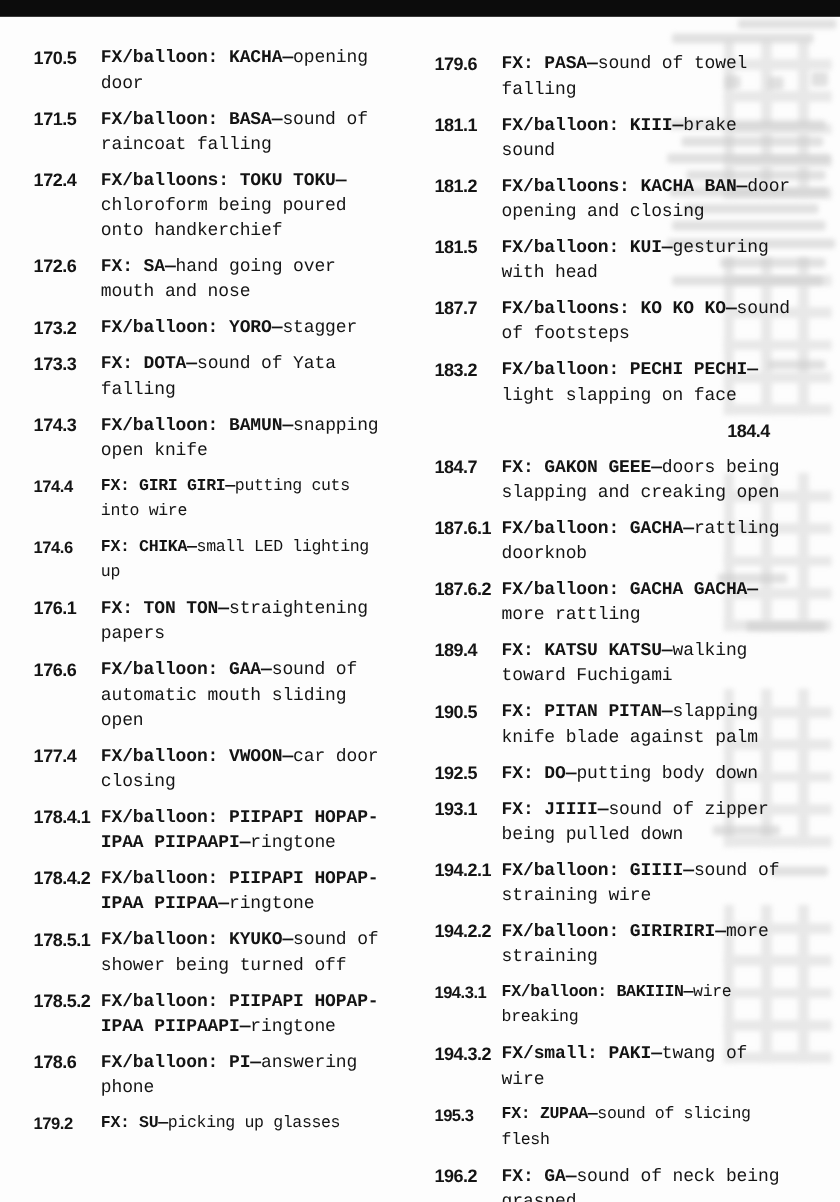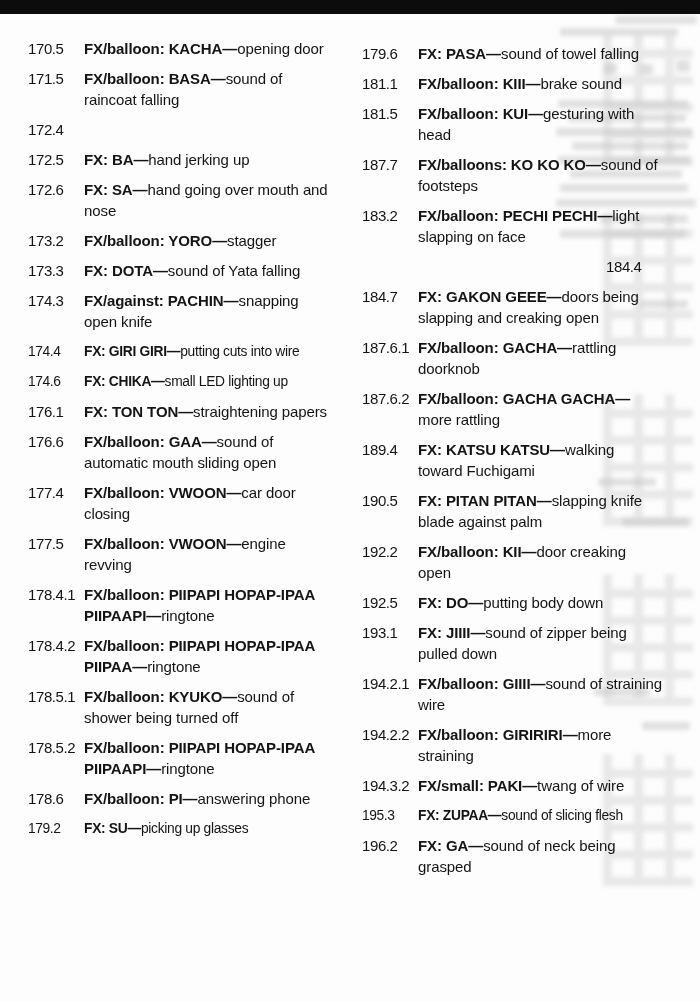--- a/index.html
+++ b/index.html
@@ -37,22 +37,22 @@
   }
   .col { width: 306px; display: flex; flex-direction: column; }
   .col.right { margin-left: 22px; margin-top: 5px; align-items: flex-end; }
   .entry {
     display: flex; align-items: flex-start;
     margin-bottom: 9px;
     font-size: 15px; line-height: 21px;
     letter-spacing: -0.1px;
   }
   .entry.condensed { font-size: 13.8px; letter-spacing: -0.3px; }
-  .ref { flex: 0 0 56px; font-weight: 400; letter-spacing: -0.4px; }
-  .txt { width: 244px; }
+  .ref { flex: 0 0 56px; font-weight: 700; letter-spacing: -0.4px; }
+  .txt { width: 244px; font-family: Liberation Mono, monospace; }
   .fx { font-weight: 700; }
 </style>
 </head>
 <body>
 
 <div class="topbar"></div>
 
 <div class="wm">
   <div class="wm-char"></div>
   <div class="wm-char"></div>
@@ -87,40 +87,37 @@
       <div class="entry">
         <span class="ref">170.5</span>
         <span class="txt"><b class="fx">FX/balloon: KACHA—</b><span class="desc">opening door</span></span>
       </div>
       <div class="entry">
         <span class="ref">171.5</span>
         <span class="txt"><b class="fx">FX/balloon: BASA—</b><span class="desc">sound of raincoat falling</span></span>
       </div>
       <div class="entry">
         <span class="ref">172.4</span>
-      </div>
-      <div class="entry">
-        <span class="ref">172.5</span>
-        <span class="txt"><b class="fx">FX: BA—</b><span class="desc">hand jerking up</span></span>
+        <span class="txt"><b class="fx">FX/balloons: TOKU TOKU—</b><span class="desc">chloroform being poured onto handkerchief</span></span>
       </div>
       <div class="entry">
         <span class="ref">172.6</span>
         <span class="txt"><b class="fx">FX: SA—</b><span class="desc">hand going over mouth and nose</span></span>
       </div>
       <div class="entry">
         <span class="ref">173.2</span>
         <span class="txt"><b class="fx">FX/balloon: YORO—</b><span class="desc">stagger</span></span>
       </div>
       <div class="entry">
         <span class="ref">173.3</span>
         <span class="txt"><b class="fx">FX: DOTA—</b><span class="desc">sound of Yata falling</span></span>
       </div>
       <div class="entry">
         <span class="ref">174.3</span>
-        <span class="txt"><b class="fx">FX/against: PACHIN—</b><span class="desc">snapping open knife</span></span>
+        <span class="txt"><b class="fx">FX/balloon: BAMUN—</b><span class="desc">snapping open knife</span></span>
       </div>
       <div class="entry condensed">
         <span class="ref">174.4</span>
         <span class="txt"><b class="fx">FX: GIRI GIRI—</b><span class="desc">putting cuts into wire</span></span>
       </div>
       <div class="entry condensed">
         <span class="ref">174.6</span>
         <span class="txt"><b class="fx">FX: CHIKA—</b><span class="desc">small LED lighting up</span></span>
       </div>
       <div class="entry">
@@ -129,24 +126,20 @@
       </div>
       <div class="entry">
         <span class="ref">176.6</span>
         <span class="txt"><b class="fx">FX/balloon: GAA—</b><span class="desc">sound of automatic mouth sliding open</span></span>
       </div>
       <div class="entry">
         <span class="ref">177.4</span>
         <span class="txt"><b class="fx">FX/balloon: VWOON—</b><span class="desc">car door closing</span></span>
       </div>
       <div class="entry">
-        <span class="ref">177.5</span>
-        <span class="txt"><b class="fx">FX/balloon: VWOON—</b><span class="desc">engine revving</span></span>
-      </div>
-      <div class="entry">
         <span class="ref">178.4.1</span>
         <span class="txt"><b class="fx">FX/balloon: PIIPAPI HOPAP-IPAA PIIPAAPI—</b><span class="desc">ringtone</span></span>
       </div>
       <div class="entry">
         <span class="ref">178.4.2</span>
         <span class="txt"><b class="fx">FX/balloon: PIIPAPI HOPAP-IPAA PIIPAA—</b><span class="desc">ringtone</span></span>
       </div>
       <div class="entry">
         <span class="ref">178.5.1</span>
         <span class="txt"><b class="fx">FX/balloon: KYUKO—</b><span class="desc">sound of shower being turned off</span></span>
@@ -167,20 +160,24 @@
   <div class="col right">
       <div class="entry">
         <span class="ref">179.6</span>
         <span class="txt"><b class="fx">FX: PASA—</b><span class="desc">sound of towel falling</span></span>
       </div>
       <div class="entry">
         <span class="ref">181.1</span>
         <span class="txt"><b class="fx">FX/balloon: KIII—</b><span class="desc">brake sound</span></span>
       </div>
       <div class="entry">
+        <span class="ref">181.2</span>
+        <span class="txt"><b class="fx">FX/balloons: KACHA BAN—</b><span class="desc">door opening and closing</span></span>
+      </div>
+      <div class="entry">
         <span class="ref">181.5</span>
         <span class="txt"><b class="fx">FX/balloon: KUI—</b><span class="desc">gesturing with head</span></span>
       </div>
       <div class="entry">
         <span class="ref">187.7</span>
         <span class="txt"><b class="fx">FX/balloons: KO KO KO—</b><span class="desc">sound of footsteps</span></span>
       </div>
       <div class="entry">
         <span class="ref">183.2</span>
         <span class="txt"><b class="fx">FX/balloon: PECHI PECHI—</b><span class="desc">light slapping on face</span></span>
@@ -202,39 +199,39 @@
       </div>
       <div class="entry">
         <span class="ref">189.4</span>
         <span class="txt"><b class="fx">FX: KATSU KATSU—</b><span class="desc">walking toward Fuchigami</span></span>
       </div>
       <div class="entry">
         <span class="ref">190.5</span>
         <span class="txt"><b class="fx">FX: PITAN PITAN—</b><span class="desc">slapping knife blade against palm</span></span>
       </div>
       <div class="entry">
-        <span class="ref">192.2</span>
-        <span class="txt"><b class="fx">FX/balloon: KII—</b><span class="desc">door creaking open</span></span>
-      </div>
-      <div class="entry">
         <span class="ref">192.5</span>
         <span class="txt"><b class="fx">FX: DO—</b><span class="desc">putting body down</span></span>
       </div>
       <div class="entry">
         <span class="ref">193.1</span>
         <span class="txt"><b class="fx">FX: JIIII—</b><span class="desc">sound of zipper being pulled down</span></span>
       </div>
       <div class="entry">
         <span class="ref">194.2.1</span>
         <span class="txt"><b class="fx">FX/balloon: GIIII—</b><span class="desc">sound of straining wire</span></span>
       </div>
       <div class="entry">
         <span class="ref">194.2.2</span>
         <span class="txt"><b class="fx">FX/balloon: GIRIRIRI—</b><span class="desc">more straining</span></span>
       </div>
+      <div class="entry condensed">
+        <span class="ref">194.3.1</span>
+        <span class="txt"><b class="fx">FX/balloon: BAKIIIN—</b><span class="desc">wire breaking</span></span>
+      </div>
       <div class="entry">
         <span class="ref">194.3.2</span>
         <span class="txt"><b class="fx">FX/small: PAKI—</b><span class="desc">twang of wire</span></span>
       </div>
       <div class="entry condensed">
         <span class="ref">195.3</span>
         <span class="txt"><b class="fx">FX: ZUPAA—</b><span class="desc">sound of slicing flesh</span></span>
       </div>
       <div class="entry">
         <span class="ref">196.2</span>

